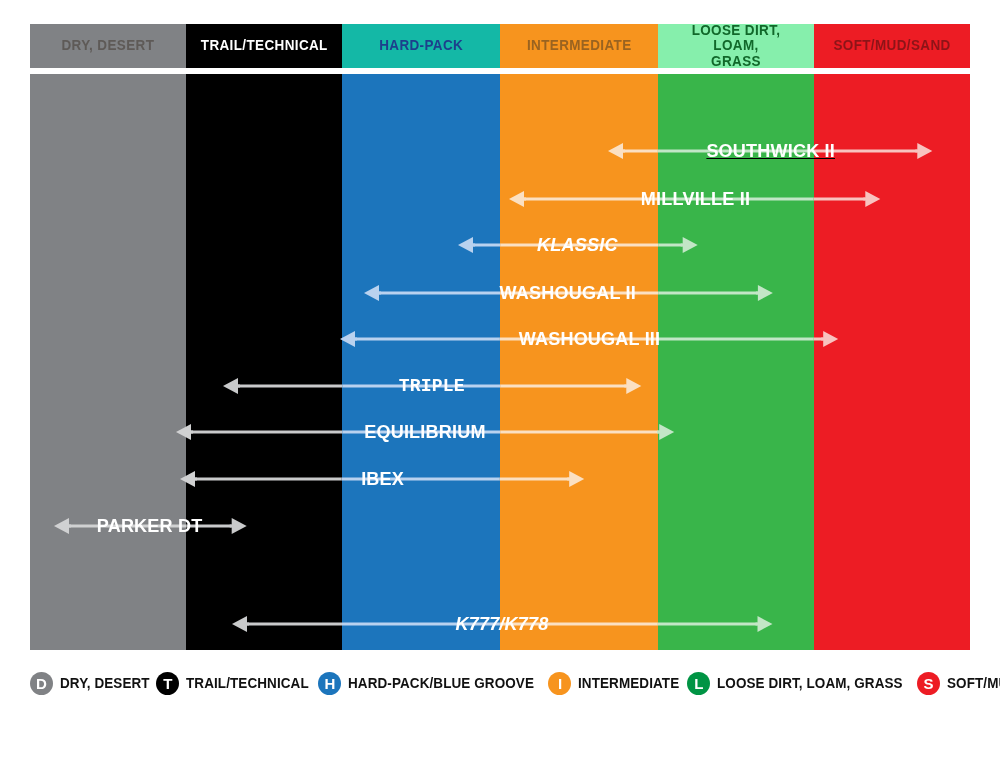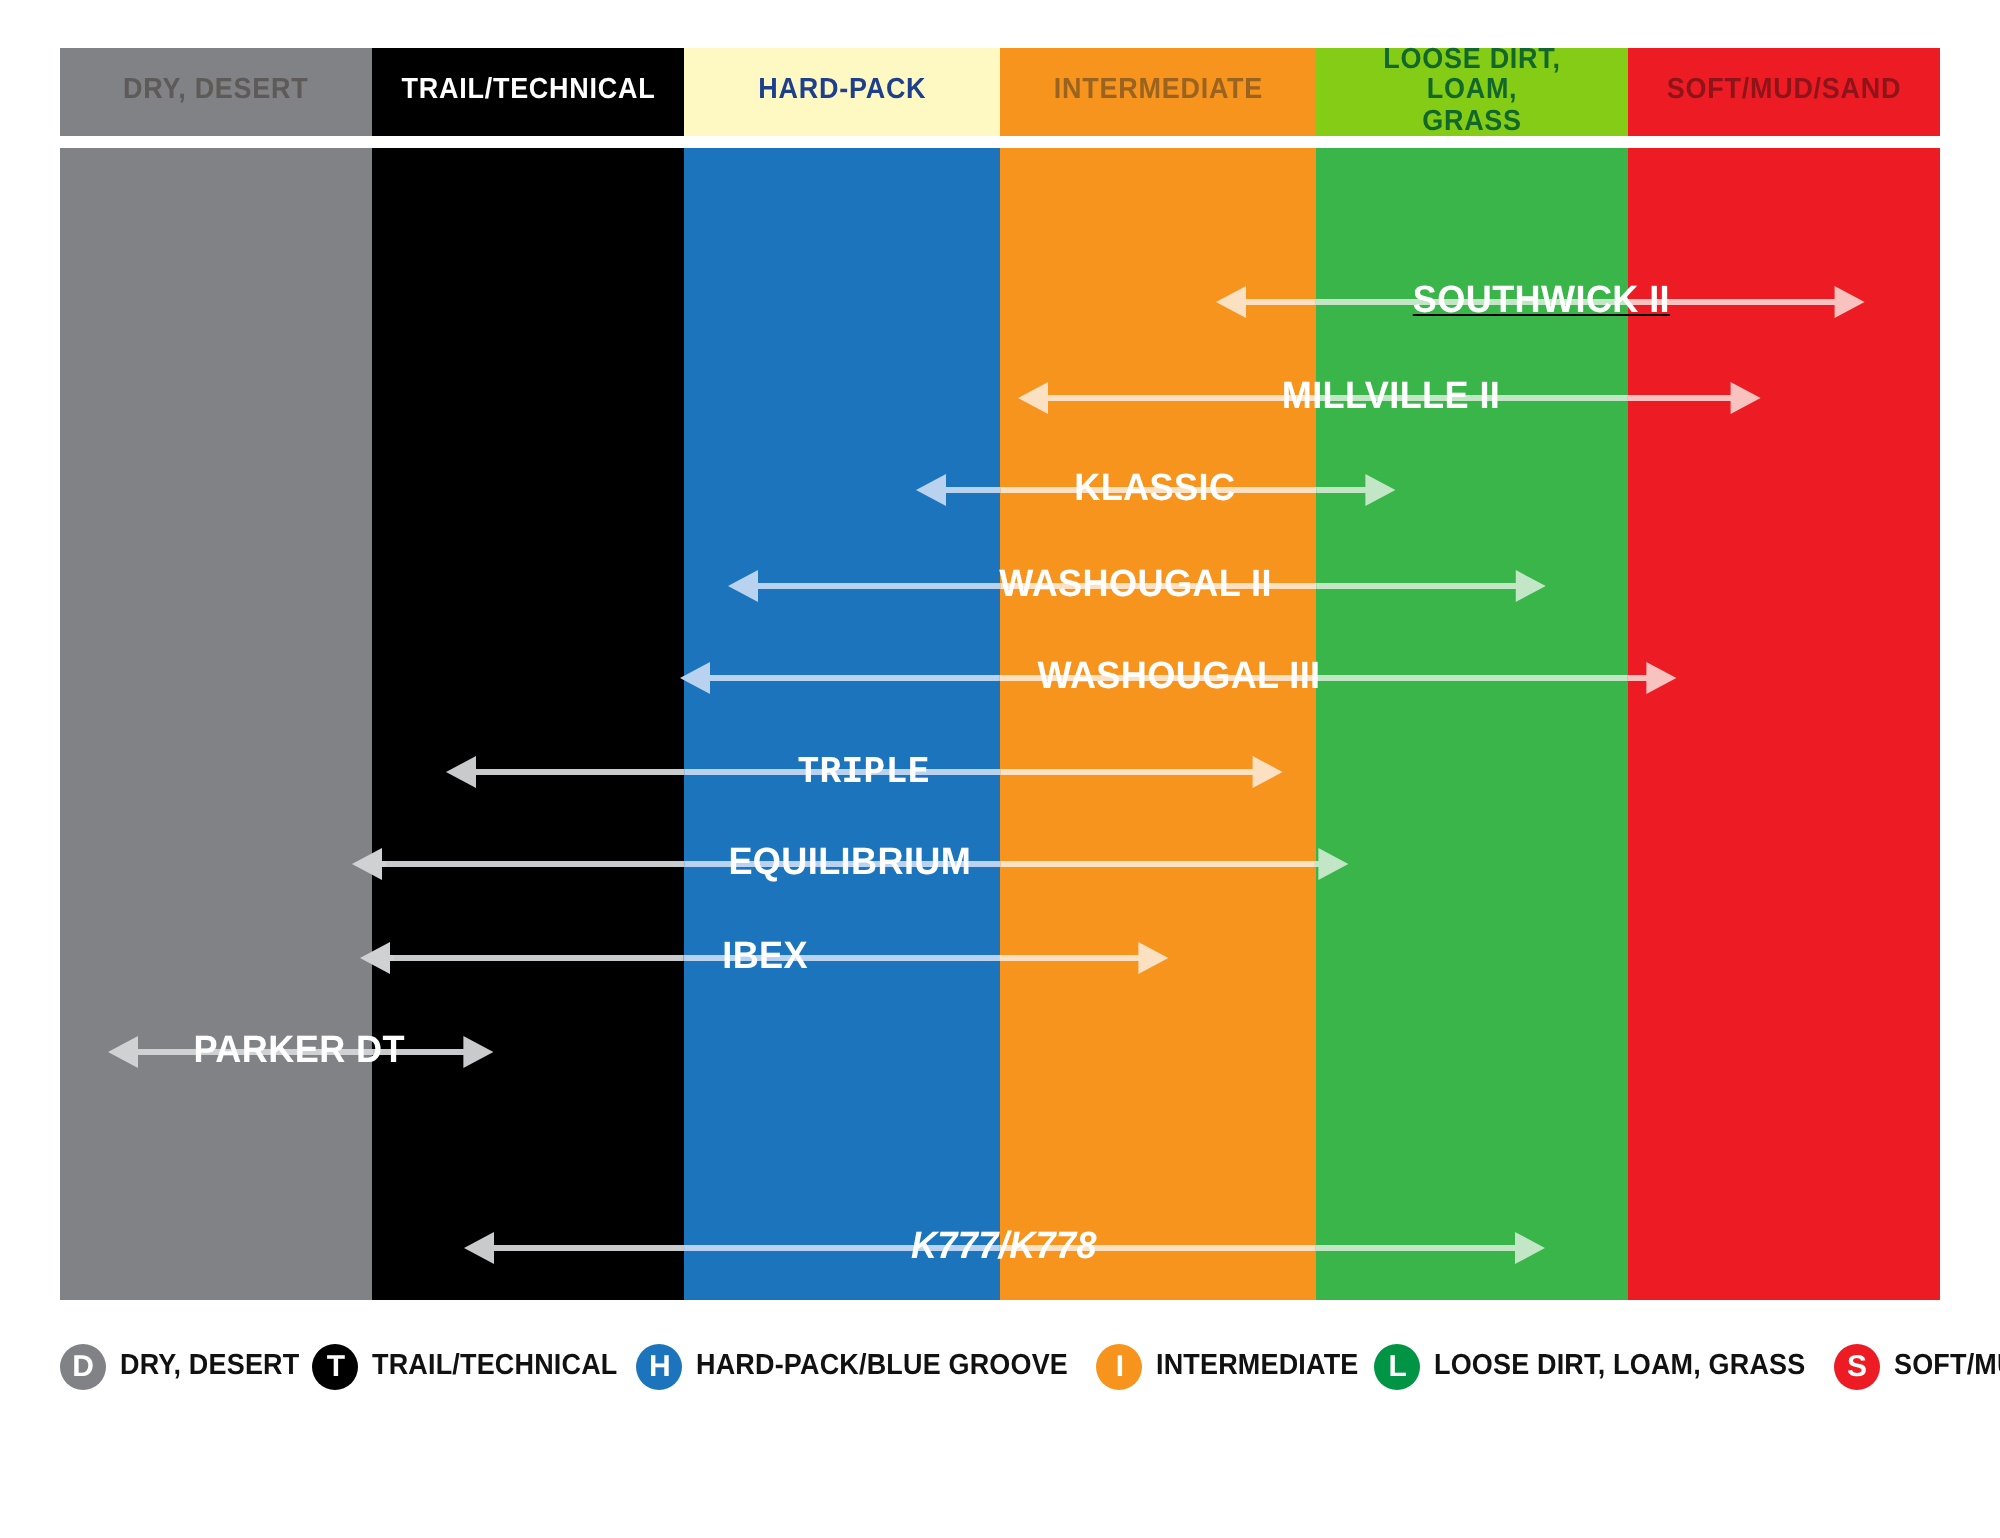--- a/index.html
+++ b/index.html
@@ -171,33 +171,33 @@
         </div>
         <div class="band-body" style="background: rgb(128, 130, 133);"></div>
       </div>
       <div class="band-col" style="left: 16.6%; width: 16.6%;">
         <div class="band-header" style="background: rgb(0, 0, 0);">
           <div class="band-header-label" style="color: rgb(255, 255, 255);">TRAIL/TECHNICAL</div>
         </div>
         <div class="band-body" style="background: rgb(0, 0, 0);"></div>
       </div>
       <div class="band-col" style="left: 33.2%; width: 16.8%;">
-        <div class="band-header" style="background: #fef9c3;">
+        <div class="band-header" style="background: #14b8a6;">
           <div class="band-header-label" style="color: rgb(29, 63, 140);">HARD-PACK</div>
         </div>
         <div class="band-body" style="background: rgb(28, 117, 188);"></div>
       </div>
       <div class="band-col" style="left: 50%; width: 16.8%;">
         <div class="band-header" style="background: rgb(247, 148, 30);">
           <div class="band-header-label" style="color: rgb(154, 99, 32);">INTERMEDIATE</div>
         </div>
         <div class="band-body" style="background: rgb(247, 148, 30);"></div>
       </div>
       <div class="band-col" style="left: 66.8%; width: 16.6%;">
-        <div class="band-header" style="background: #84cc16;">
+        <div class="band-header" style="background: #86efac;">
           <div class="band-header-label" style="color: rgb(17, 104, 42);">LOOSE DIRT, LOAM,
 GRASS</div>
         </div>
         <div class="band-body" style="background: rgb(57, 181, 74);"></div>
       </div>
       <div class="band-col" style="left: 83.4%; width: 16.6%;">
         <div class="band-header" style="background: rgb(237, 28, 36);">
           <div class="band-header-label" style="color: rgb(141, 20, 24);">SOFT/MUD/SAND</div>
         </div>
         <div class="band-body" style="background: rgb(237, 28, 36);"></div>
@@ -220,21 +220,21 @@
       <div class="arrow-row" style="top: 110px; left: 51%; width: 39.5%;">
         <svg class="arrow-svg" viewBox="0 0 371.3 30" preserveAspectRatio="none">
           <rect x="15" y="13.5" width="133.51999999999998" height="3" fill="#fbe0c2"></rect>
           <rect x="148.51999999999998" y="13.5" width="156.04000000000008" height="3" fill="#c2e6c6"></rect>
           <rect x="304.56000000000006" y="13.5" width="51.73999999999995" height="3" fill="#f8c3bf"></rect>
           <polygon points="0,15 15,7 15,13.5 17,13.5 17,16.5 15,16.5 15,23" fill="#fbe0c2"></polygon>
           <polygon points="371.3,15 356.3,7 356.3,13.5 354.3,13.5 354.3,16.5 356.3,16.5 356.3,23" fill="#f8c3bf"></polygon>
         </svg>
         <span class="row-label">MILLVILLE II</span>
       </div>
-      <div class="arrow-row" style="top: 156px; left: 45.5%; width: 25.5%;">
+      <div class="arrow-row" style="top: 156px; left: 45.5%; width: 25.5%; font-style: italic;">
         <svg class="arrow-svg" viewBox="0 0 239.70000000000002 30" preserveAspectRatio="none">
           <rect x="15" y="13.5" width="27.299999999999997" height="3" fill="#b9d2ef"></rect>
           <rect x="42.3" y="13.5" width="157.91999999999996" height="3" fill="#fbe0c2"></rect>
           <rect x="200.21999999999997" y="13.5" width="24.480000000000047" height="3" fill="#c2e6c6"></rect>
           <polygon points="0,15 15,7 15,13.5 17,13.5 17,16.5 15,16.5 15,23" fill="#b9d2ef"></polygon>
           <polygon points="239.70000000000002,15 224.70000000000002,7 224.70000000000002,13.5 222.70000000000002,13.5 222.70000000000002,16.5 224.70000000000002,16.5 224.70000000000002,23" fill="#c2e6c6"></polygon>
         </svg>
         <span class="row-label">KLASSIC</span>
       </div>
       <div class="arrow-row" style="top: 204px; left: 35.5%; width: 43.5%; justify-content: center;">

